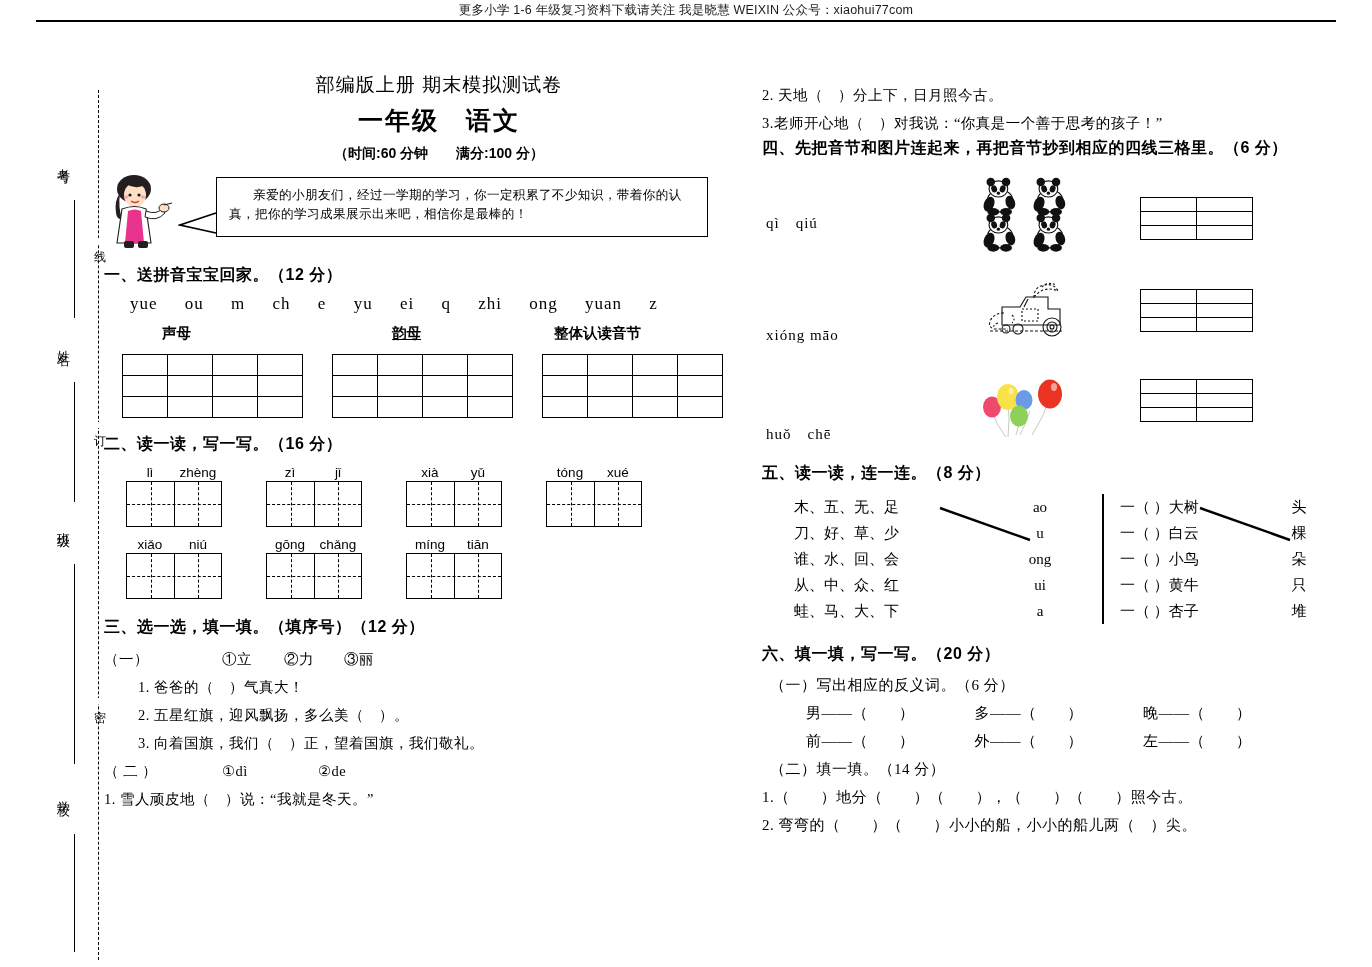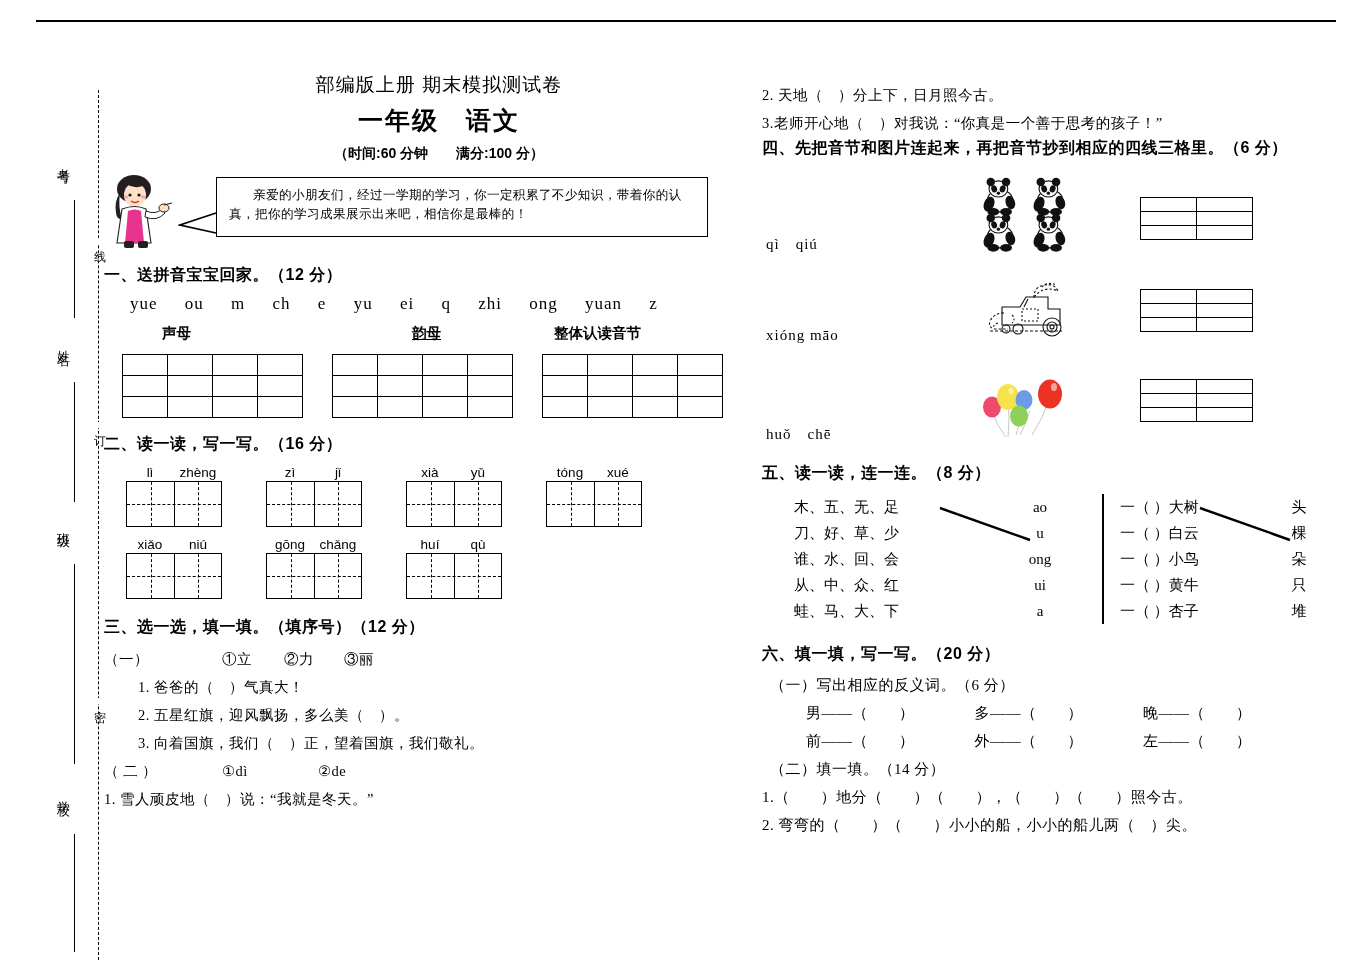--- a/index.html
+++ b/index.html
@@ -165,20 +165,23 @@
     font-family:"Liberation Serif","DejaVu Serif",serif;
     font-size:15px;line-height:28px;letter-spacing:.5px;
   }
   .fgrid{display:flex;gap:60px;padding-left:44px;}
 </style>
 </head>
 <body>
 
 <div class="page">
 
+  <div class="banner">
+    <div class="banner-text">更多小学 1-6 年级复习资料下载请关注 我是晓慧 WEIXIN 公众号：xiaohui77com</div>
+  </div>
   <div class="banner-rule"></div>
 
   <div class="margin-col">
     <div class="dashline"></div>
 
     <div class="vtext" style="top:68px;">考号</div>
     <div class="vline" style="top:110px;height:118px;"></div>
     <div class="vtext" style="top:250px;">姓名</div>
     <div class="vline" style="top:292px;height:120px;"></div>
     <div class="vtext" style="top:432px;">班级</div>
@@ -238,21 +241,21 @@
       <span>ei</span>
       <span>q</span>
       <span>zhi</span>
       <span>ong</span>
       <span>yuan</span>
       <span>z</span>
     </div>
 
     <div class="labelrow">
       <b style="left:58px;">声母</b>
-      <b style="left:308px;text-decoration:underline;">韵母</b>
+      <b style="left:288px;text-decoration:underline;">韵母</b>
       <b style="left:450px;">整体认读音节</b>
     </div>
 
     <div class="gridwrap">
       <table class="g" style="left:18px;">
         <tbody>
             <tr>
               <td></td>
               <td></td>
               <td></td>
@@ -370,21 +373,21 @@
         <div>
           <div style="white-space:nowrap;">
             <span class="tzg-py" style="width:48px;">gōng</span><span class="tzg-py" style="width:48px;">chǎng</span>
           </div>
           <div style="white-space:nowrap;">
             <span class="tzg"><i class="a"></i><i class="b"></i></span>
           </div>
         </div>
         <div>
           <div style="white-space:nowrap;">
-            <span class="tzg-py" style="width:48px;">huí</span><span class="tzg-py" style="width:48px;">qù</span>
+            <span class="tzg-py" style="width:48px;">míng</span><span class="tzg-py" style="width:48px;">tiān</span>
           </div>
           <div style="white-space:nowrap;">
             <span class="tzg"><i class="a"></i><i class="b"></i></span>
           </div>
         </div>
       </div>
     </div>
 
     <div class="sec">三、选一选，填一填。（填序号）（12 分）</div>
 
@@ -409,21 +412,21 @@
   <div class="colR">
 
     <div class="qline">2.  天地（　）分上下，日月照今古。</div>
     <div class="qline">3.老师开心地（　）对我说：“你真是一个善于思考的孩子！”</div>
 
     <div class="sec r" style="margin-top:2px;">四、先把音节和图片连起来，再把音节抄到相应的四线三格里。（6 分）</div>
 
     <div style="height:10px;"></div>
 
     <div class="matchrow">
-      <div class="m-py" style="top:60px;">qì　qiú</div>
+      <div class="m-py" style="top:39px;">qì　qiú</div>
       <svg class="m-pic" viewBox="0 0 110 80">
         <g>
           <g transform="translate(6,2) scale(0.85)">
             <ellipse cx="26" cy="28" rx="15" ry="13" fill="#fdfdfd" stroke="#111" stroke-width="1.3"></ellipse>
             <ellipse cx="24" cy="14" rx="11" ry="9.5" fill="#fdfdfd" stroke="#111" stroke-width="1.3"></ellipse>
             <circle cx="15" cy="6" r="5" fill="#111"></circle>
               <circle cx="33" cy="6" r="5" fill="#111"></circle>
             <ellipse cx="19" cy="14" rx="3.4" ry="4.2" fill="#111" transform="rotate(-18 19 14)"></ellipse>
             <ellipse cx="29" cy="14" rx="3.4" ry="4.2" fill="#111" transform="rotate(18 29 14)"></ellipse>
             <circle cx="24" cy="19" r="2" fill="#111"></circle>

